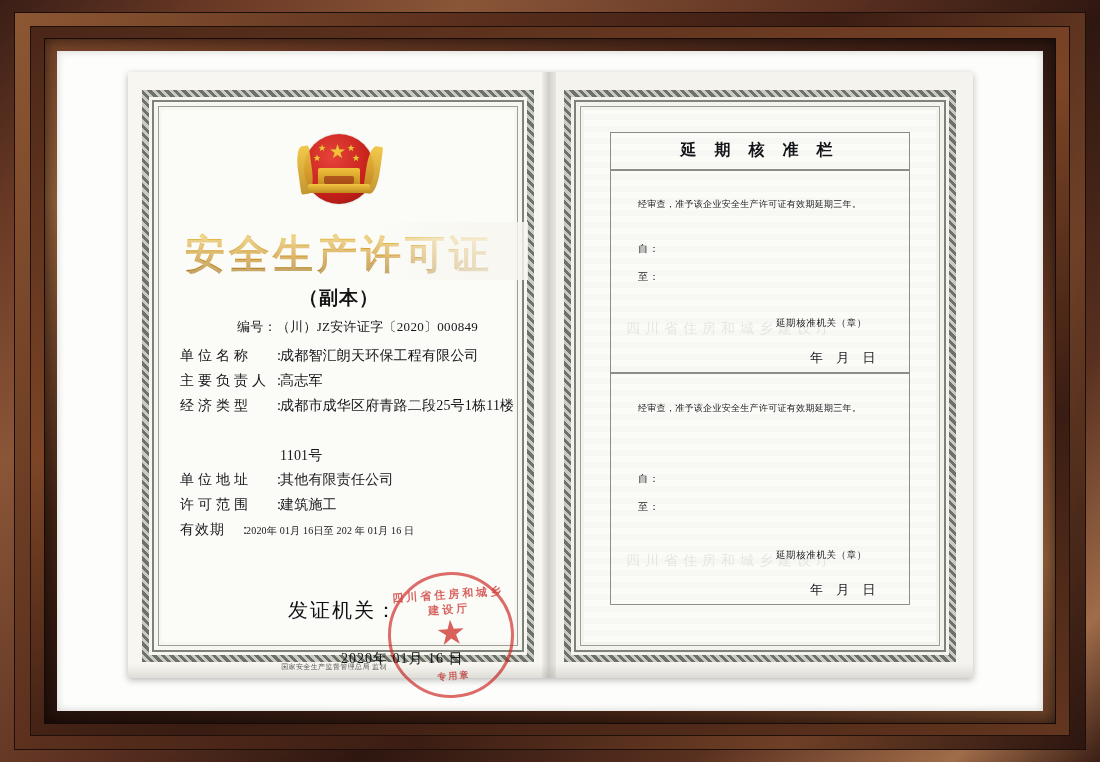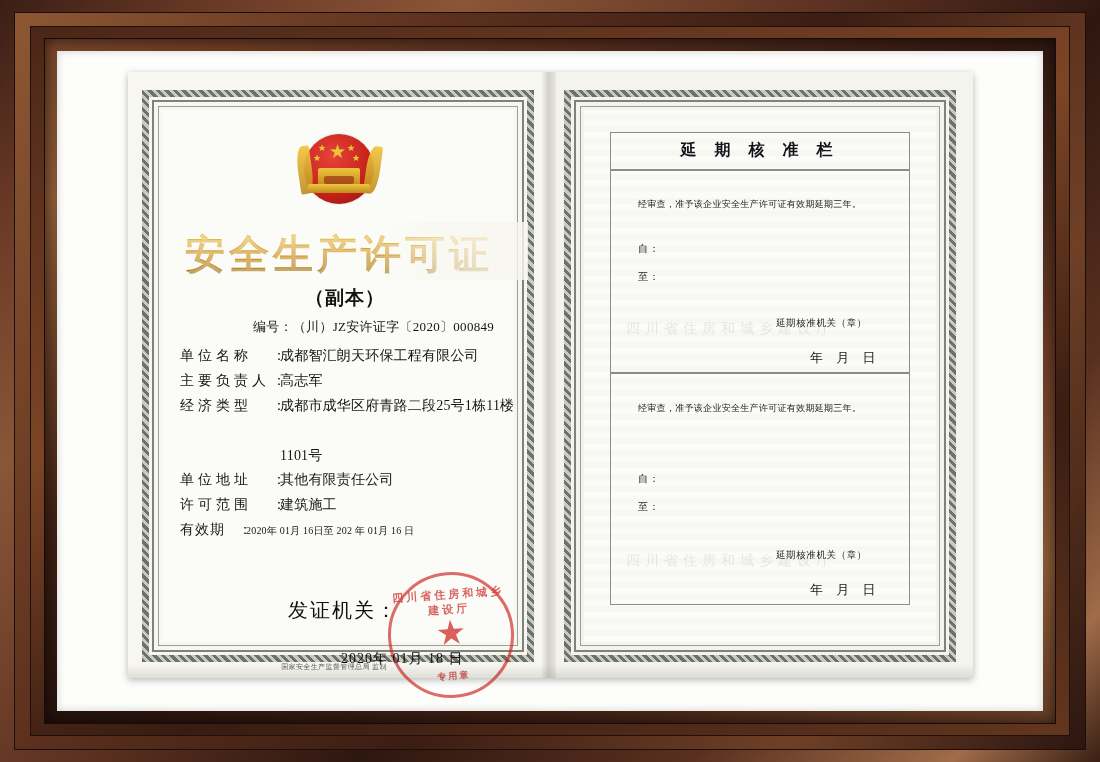--- a/index.html
+++ b/index.html
@@ -191,37 +191,36 @@
   }
   .cert-title-fade {
     position: absolute;
     left: 250px; top: 150px;
     width: 150px; height: 58px;
     background: linear-gradient(90deg, rgba(247,246,240,0) 0%, rgba(247,246,240,0.55) 45%, rgba(247,246,240,0.85) 100%);
     pointer-events: none;
   }
   .cert-subtitle {
     position: absolute;
-    left: 32px; top: 213px;
+    left: 26px; top: 213px;
     width: 370px;
     text-align: center;
     font-size: 19px;
     font-weight: bold;
     color: #141414;
     letter-spacing: 1px;
   }
   .cert-number {
     position: absolute;
     left: 26px; top: 246px;
     width: 407px;
     text-align: center;
     font-size: 13px;
     color: #15161a;
     letter-spacing: .3px;
-    margin-left: 16px;
   }
 
   
   .rows {
     position: absolute;
     left: 52px; top: 275px;
     width: 336px;
   }
   .row {
     display: flex;
@@ -449,21 +448,21 @@
       </div>
 
       <div class="issuer">发证机关：</div>
 
       <div class="seal">
         <div class="seal-text-top">四川省住房和城乡建设厅</div>
         <div class="seal-star">★</div>
         <div class="seal-text-bottom">专用章</div>
       </div>
 
-      <div class="issue-date">2020年 01月 18 日</div>
+      <div class="issue-date">2020年 01月 16 日</div>
 
       <div class="footer-note">国家安全生产监督管理总局 监制</div>
       <div class="page-shadow-bottom"></div>
     </div>
 
     <div class="page page-right">
       <div class="border-a right-border-1"></div>
       <div class="border-b right-border-2"></div>
       <div class="border-c right-border-3"></div>
       <div class="page-field right-field"></div>

